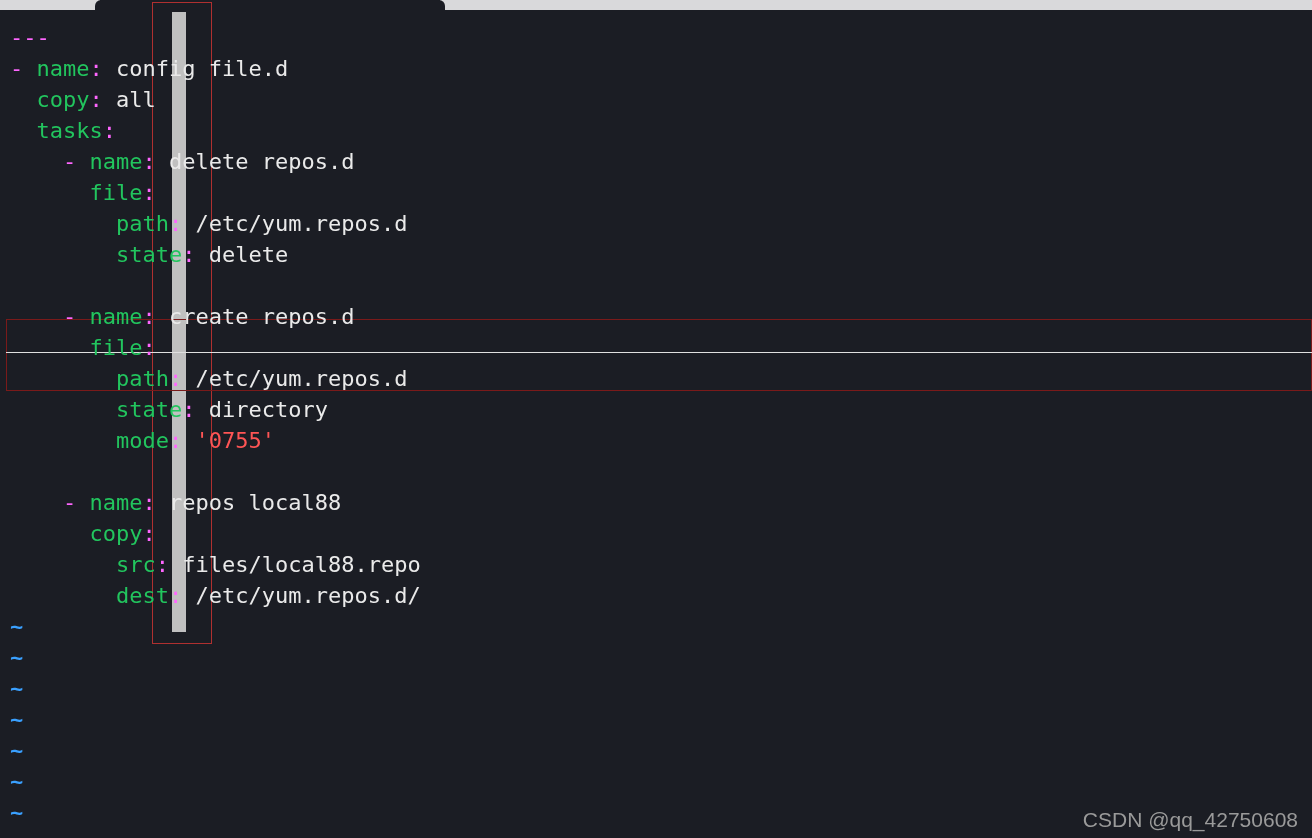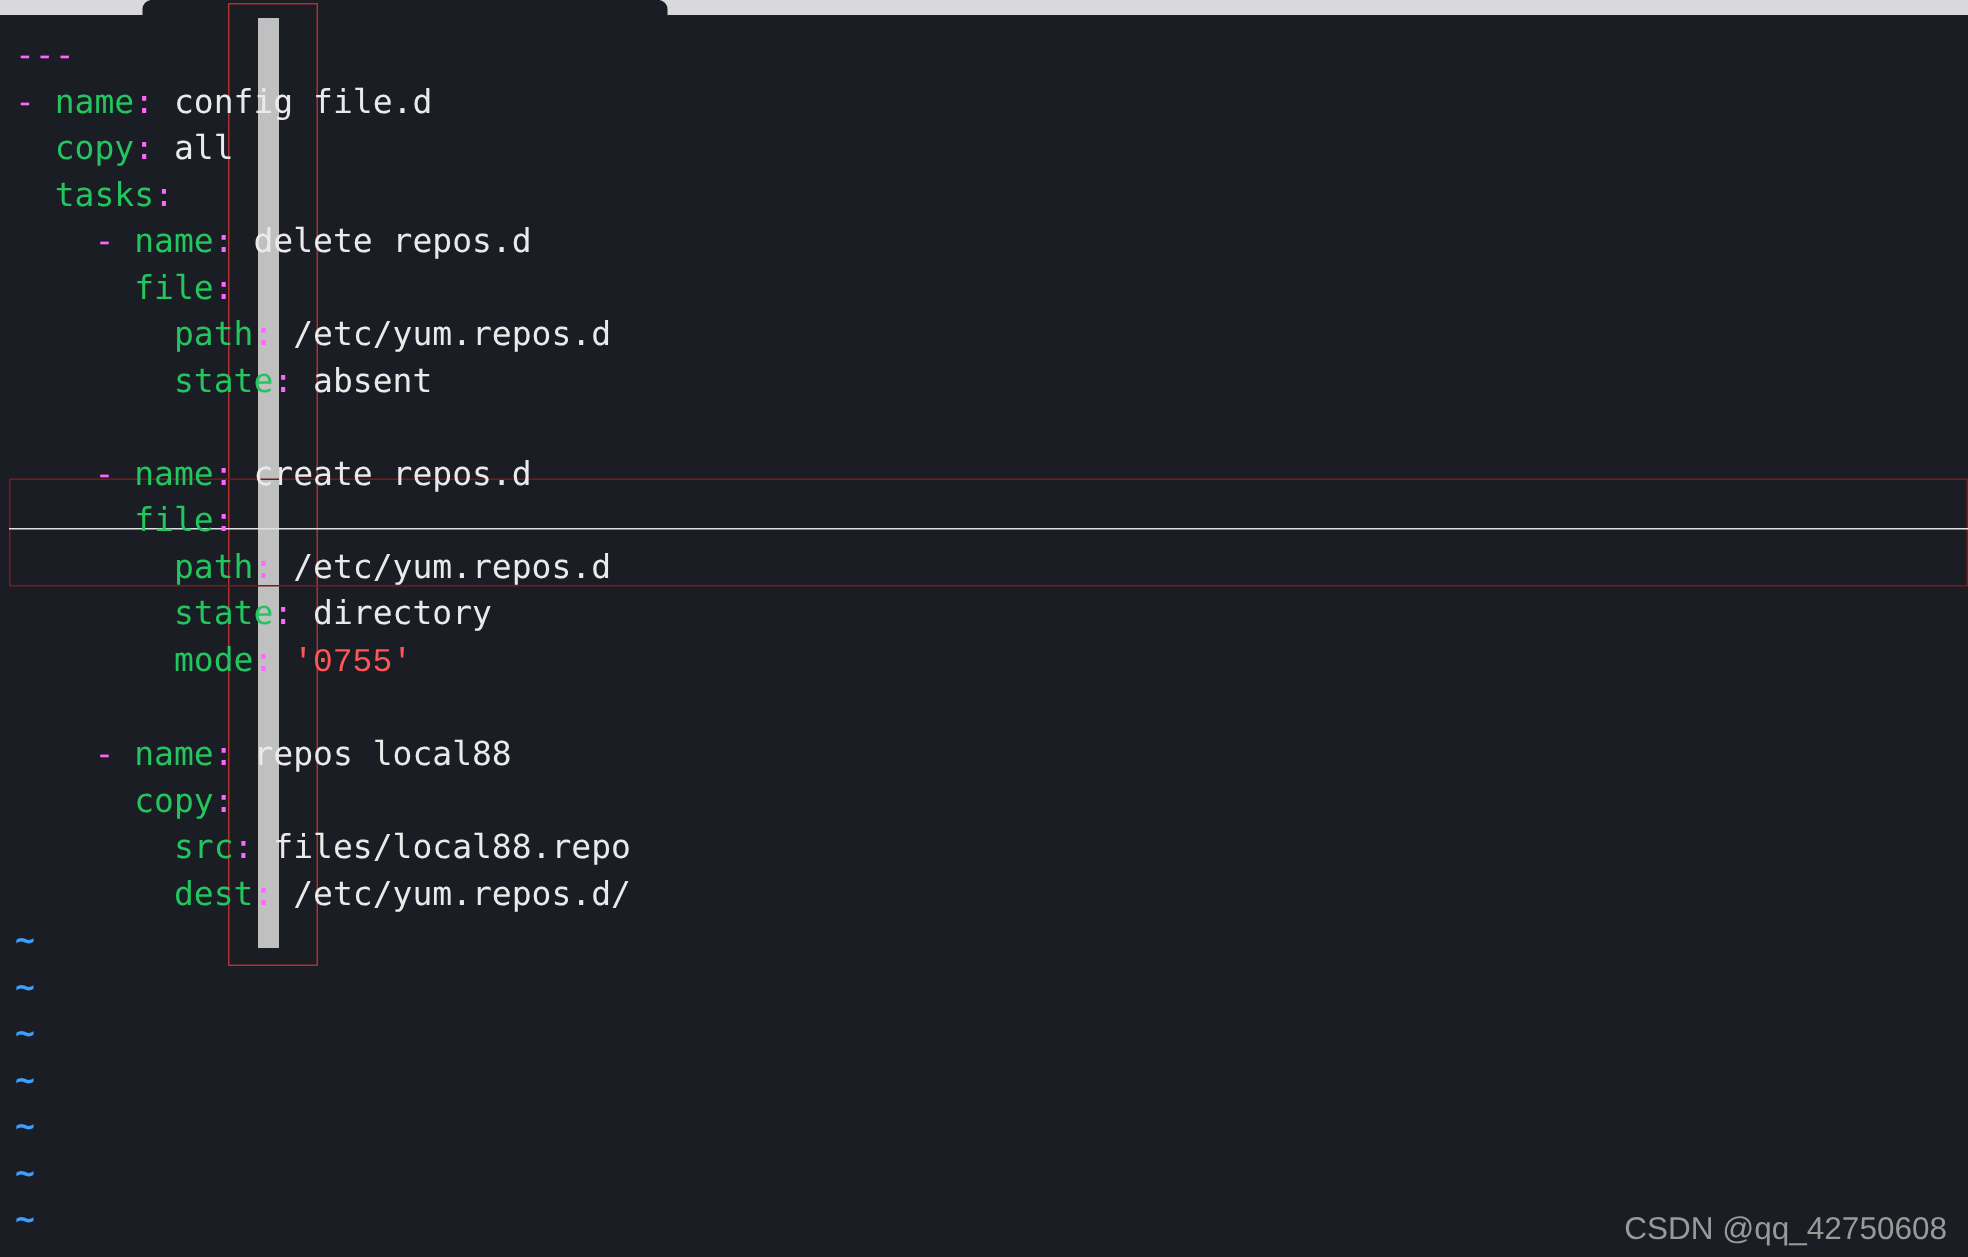--- a/index.html
+++ b/index.html
@@ -73,21 +73,21 @@
     top: 22px;
     left: 10px;
     margin: 0;
     line-height: 31px;
     white-space: pre;
     color: #eaeaea;
   }
   .kw   { color: #22c55e; }   
   .col  { color: #ff66ff; }   
   .dash { color: #ff66ff; }
-  .str  { color: #ff5555; font-family: Liberation Mono, monospace; }   
+  .str  { color: #ff5555; }   
   .tilde{ color: #3aa0ff; font-weight: bold;}
   .watermark {
     position: absolute;
     right: 14px;
     bottom: 6px;
     color: #9a9a9a;
     font-family: sans-serif;
     font-size: 21px;
   }
 </style>
@@ -107,21 +107,21 @@
 
   <div class="cursor-line" style="top:352px;"></div>
 
 <pre class="code"><span class="col">---</span>
 <span class="dash">-</span> <span class="kw">name</span><span class="col">:</span> <span>config file.d</span>
   <span class="kw">copy</span><span class="col">:</span> <span>all</span>
   <span class="kw">tasks</span><span class="col">:</span>
     <span class="dash">-</span> <span class="kw">name</span><span class="col">:</span> <span>delete repos.d</span>
       <span class="kw">file</span><span class="col">:</span>
         <span class="kw">path</span><span class="col">:</span> <span>/etc/yum.repos.d</span>
-        <span class="kw">state</span><span class="col">:</span> <span>absent</span>
+        <span class="kw">state</span><span class="col">:</span> <span>delete</span>
 
     <span class="dash">-</span> <span class="kw">name</span><span class="col">:</span> <span>create repos.d</span>
       <span class="kw">file</span><span class="col">:</span>
         <span class="kw">path</span><span class="col">:</span> <span>/etc/yum.repos.d</span>
         <span class="kw">state</span><span class="col">:</span> <span>directory</span>
         <span class="kw">mode</span><span class="col">:</span> <span class="str">'0755'</span>
 
     <span class="dash">-</span> <span class="kw">name</span><span class="col">:</span> <span>repos local88</span>
       <span class="kw">copy</span><span class="col">:</span>
         <span class="kw">src</span><span class="col">:</span> <span>files/local88.repo</span>

